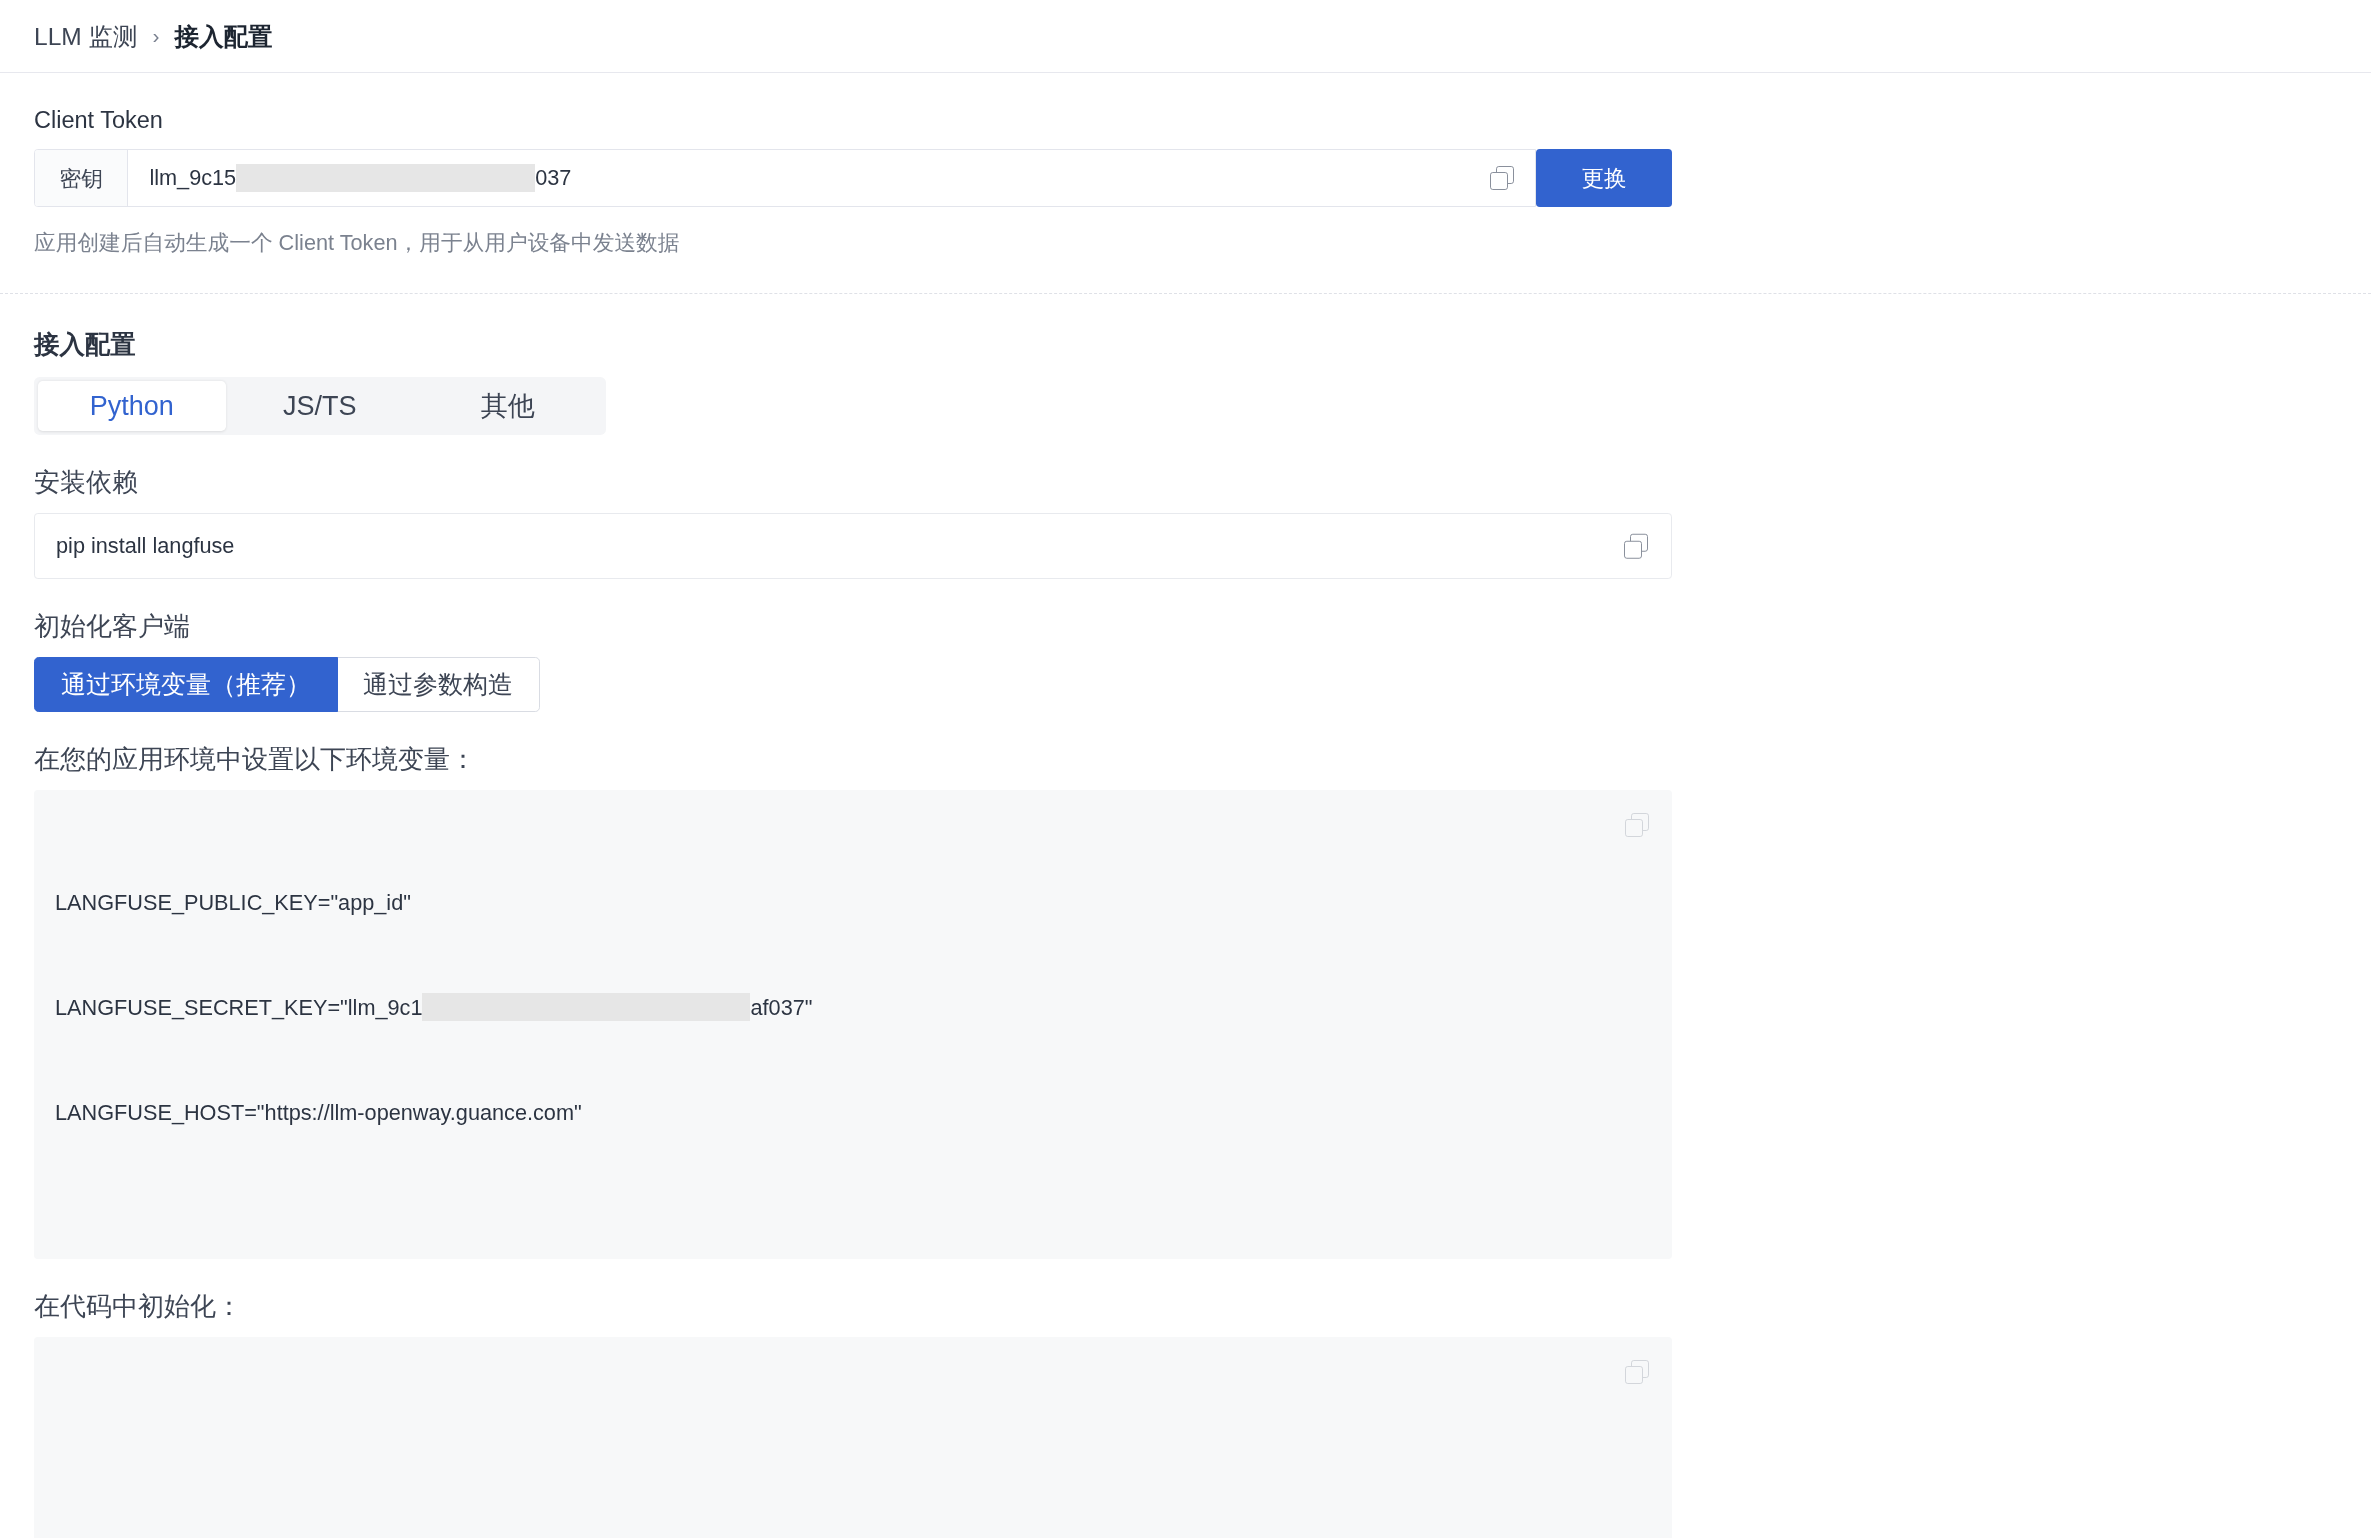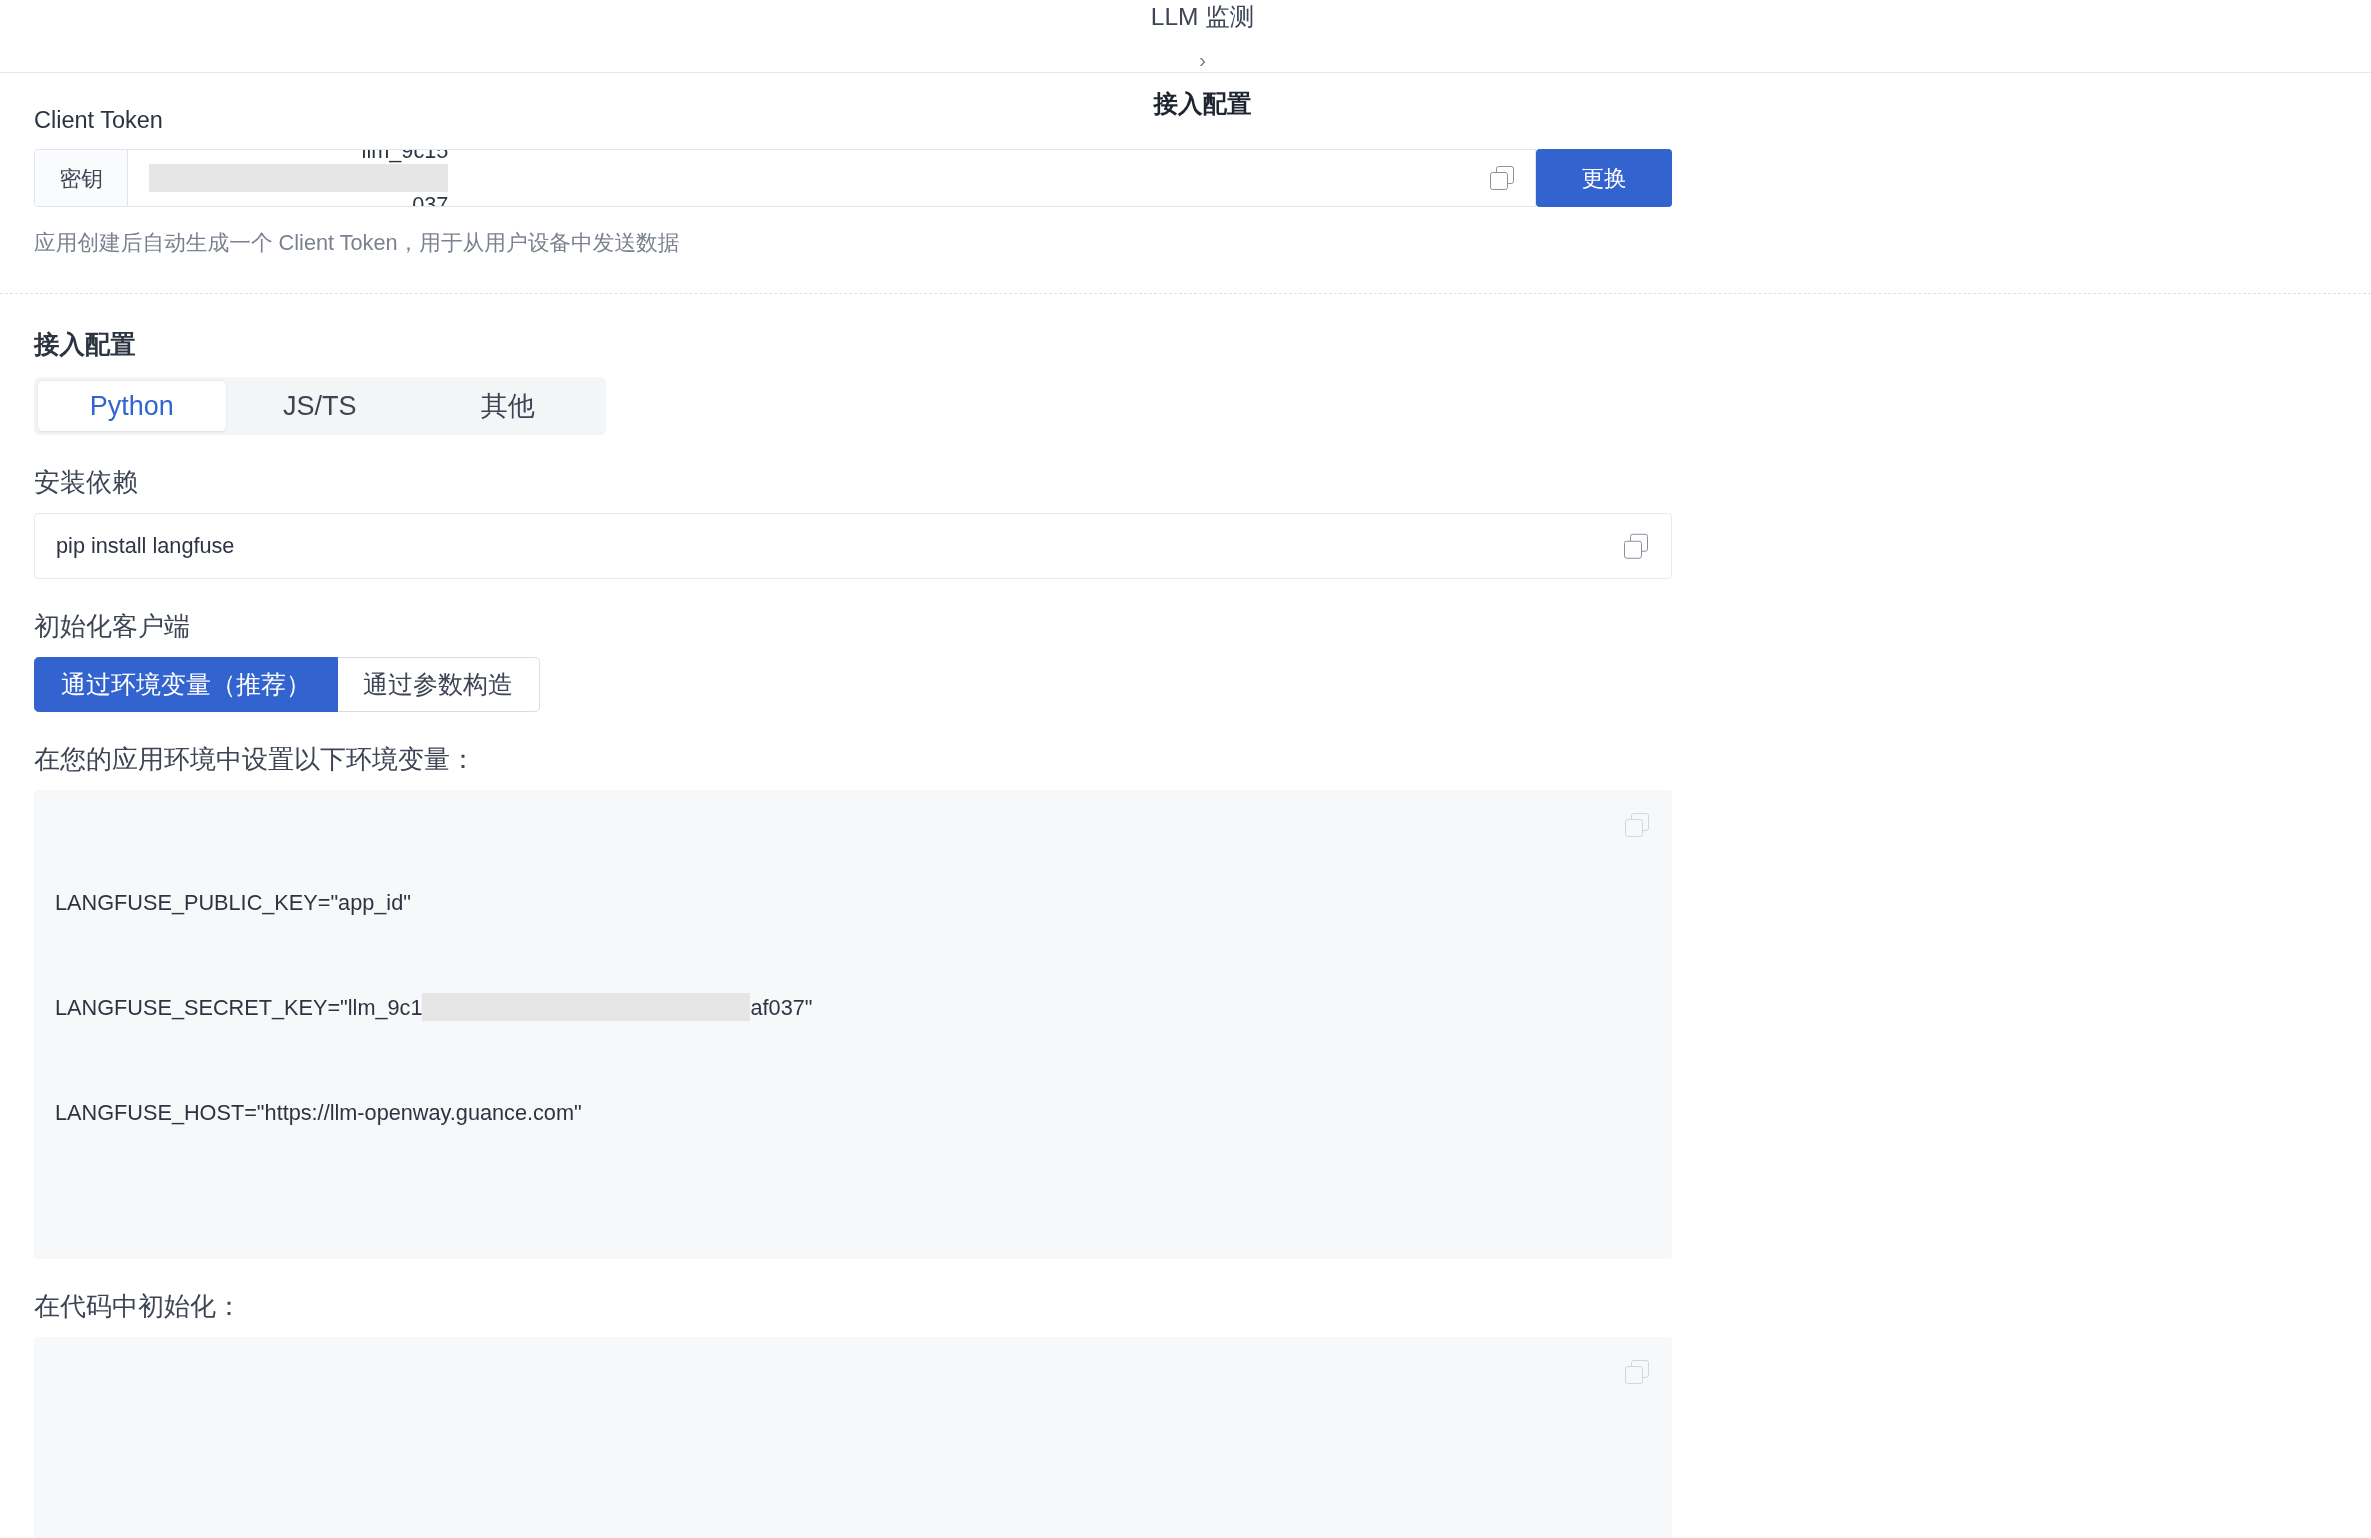--- a/index.html
+++ b/index.html
@@ -13,21 +13,20 @@
   }
 
   
   .breadcrumb {
     height: 73px;
     display: flex;
     align-items: center;
     padding-left: 34px;
     gap: 15px;
     border-bottom: 1.9px solid #e7e8ee;
-    flex-direction: column;
   }
   .bc-link {
     font-size: 24.5px;
     color: #3d4554;
     cursor: pointer;
   }
   .bc-sep {
     font-size: 21px;
     color: #767d8c;
     font-weight: 400;
@@ -81,21 +80,21 @@
   .input-area {
     flex: 1;
     display: flex;
     align-items: center;
     padding: 0 21px;
     font-size: 21.7px;
     color: #2c3442;
     min-width: 0;
     overflow: hidden;
   }
-  .token-text { display: flex; align-items: flex-end; white-space: nowrap; flex-direction: column; }
+  .token-text { display: flex; align-items: center; white-space: nowrap; }
   .redact {
     display: inline-block;
     background: #e6e6e6;
     height: 28px;
     width: 299px;
     vertical-align: middle;
   }
   .copy-slot {
     display: flex;
     align-items: center;

